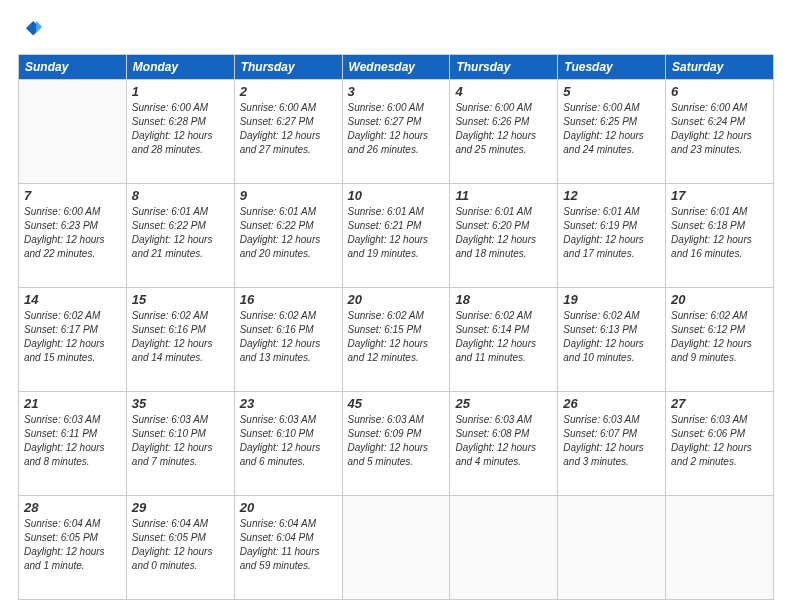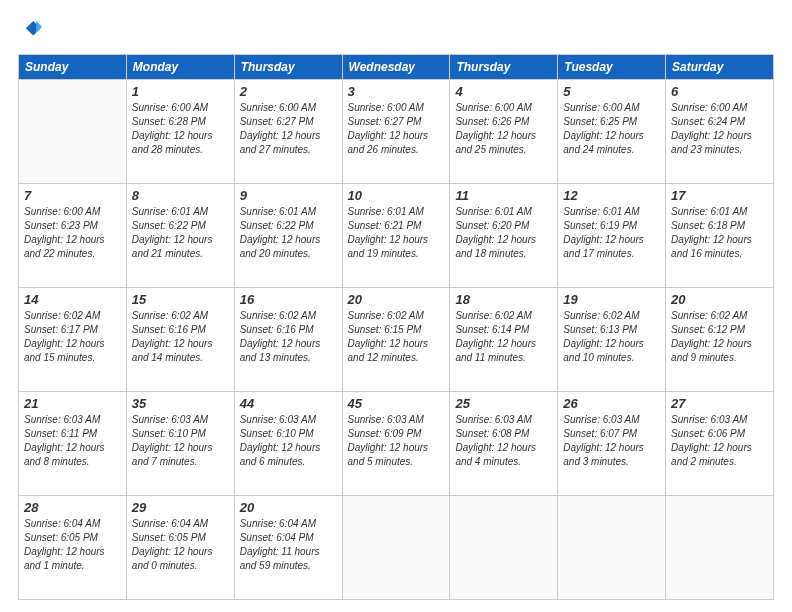--- a/index.html
+++ b/index.html
@@ -286,21 +286,21 @@
 and 8 minutes.</div>
           </td>
           <td>
             <span class="day-num">35</span>
             <div class="cell-info" style="white-space: pre-line;">Sunrise: 6:03 AM
 Sunset: 6:10 PM
 Daylight: 12 hours
 and 7 minutes.</div>
           </td>
           <td>
-            <span class="day-num">44</span>
+            <span class="day-num">23</span>
             <div class="cell-info" style="white-space: pre-line;">Sunrise: 6:03 AM
 Sunset: 6:10 PM
 Daylight: 12 hours
 and 6 minutes.</div>
           </td>
           <td>
             <span class="day-num">45</span>
             <div class="cell-info" style="white-space: pre-line;">Sunrise: 6:03 AM
 Sunset: 6:09 PM
 Daylight: 12 hours

